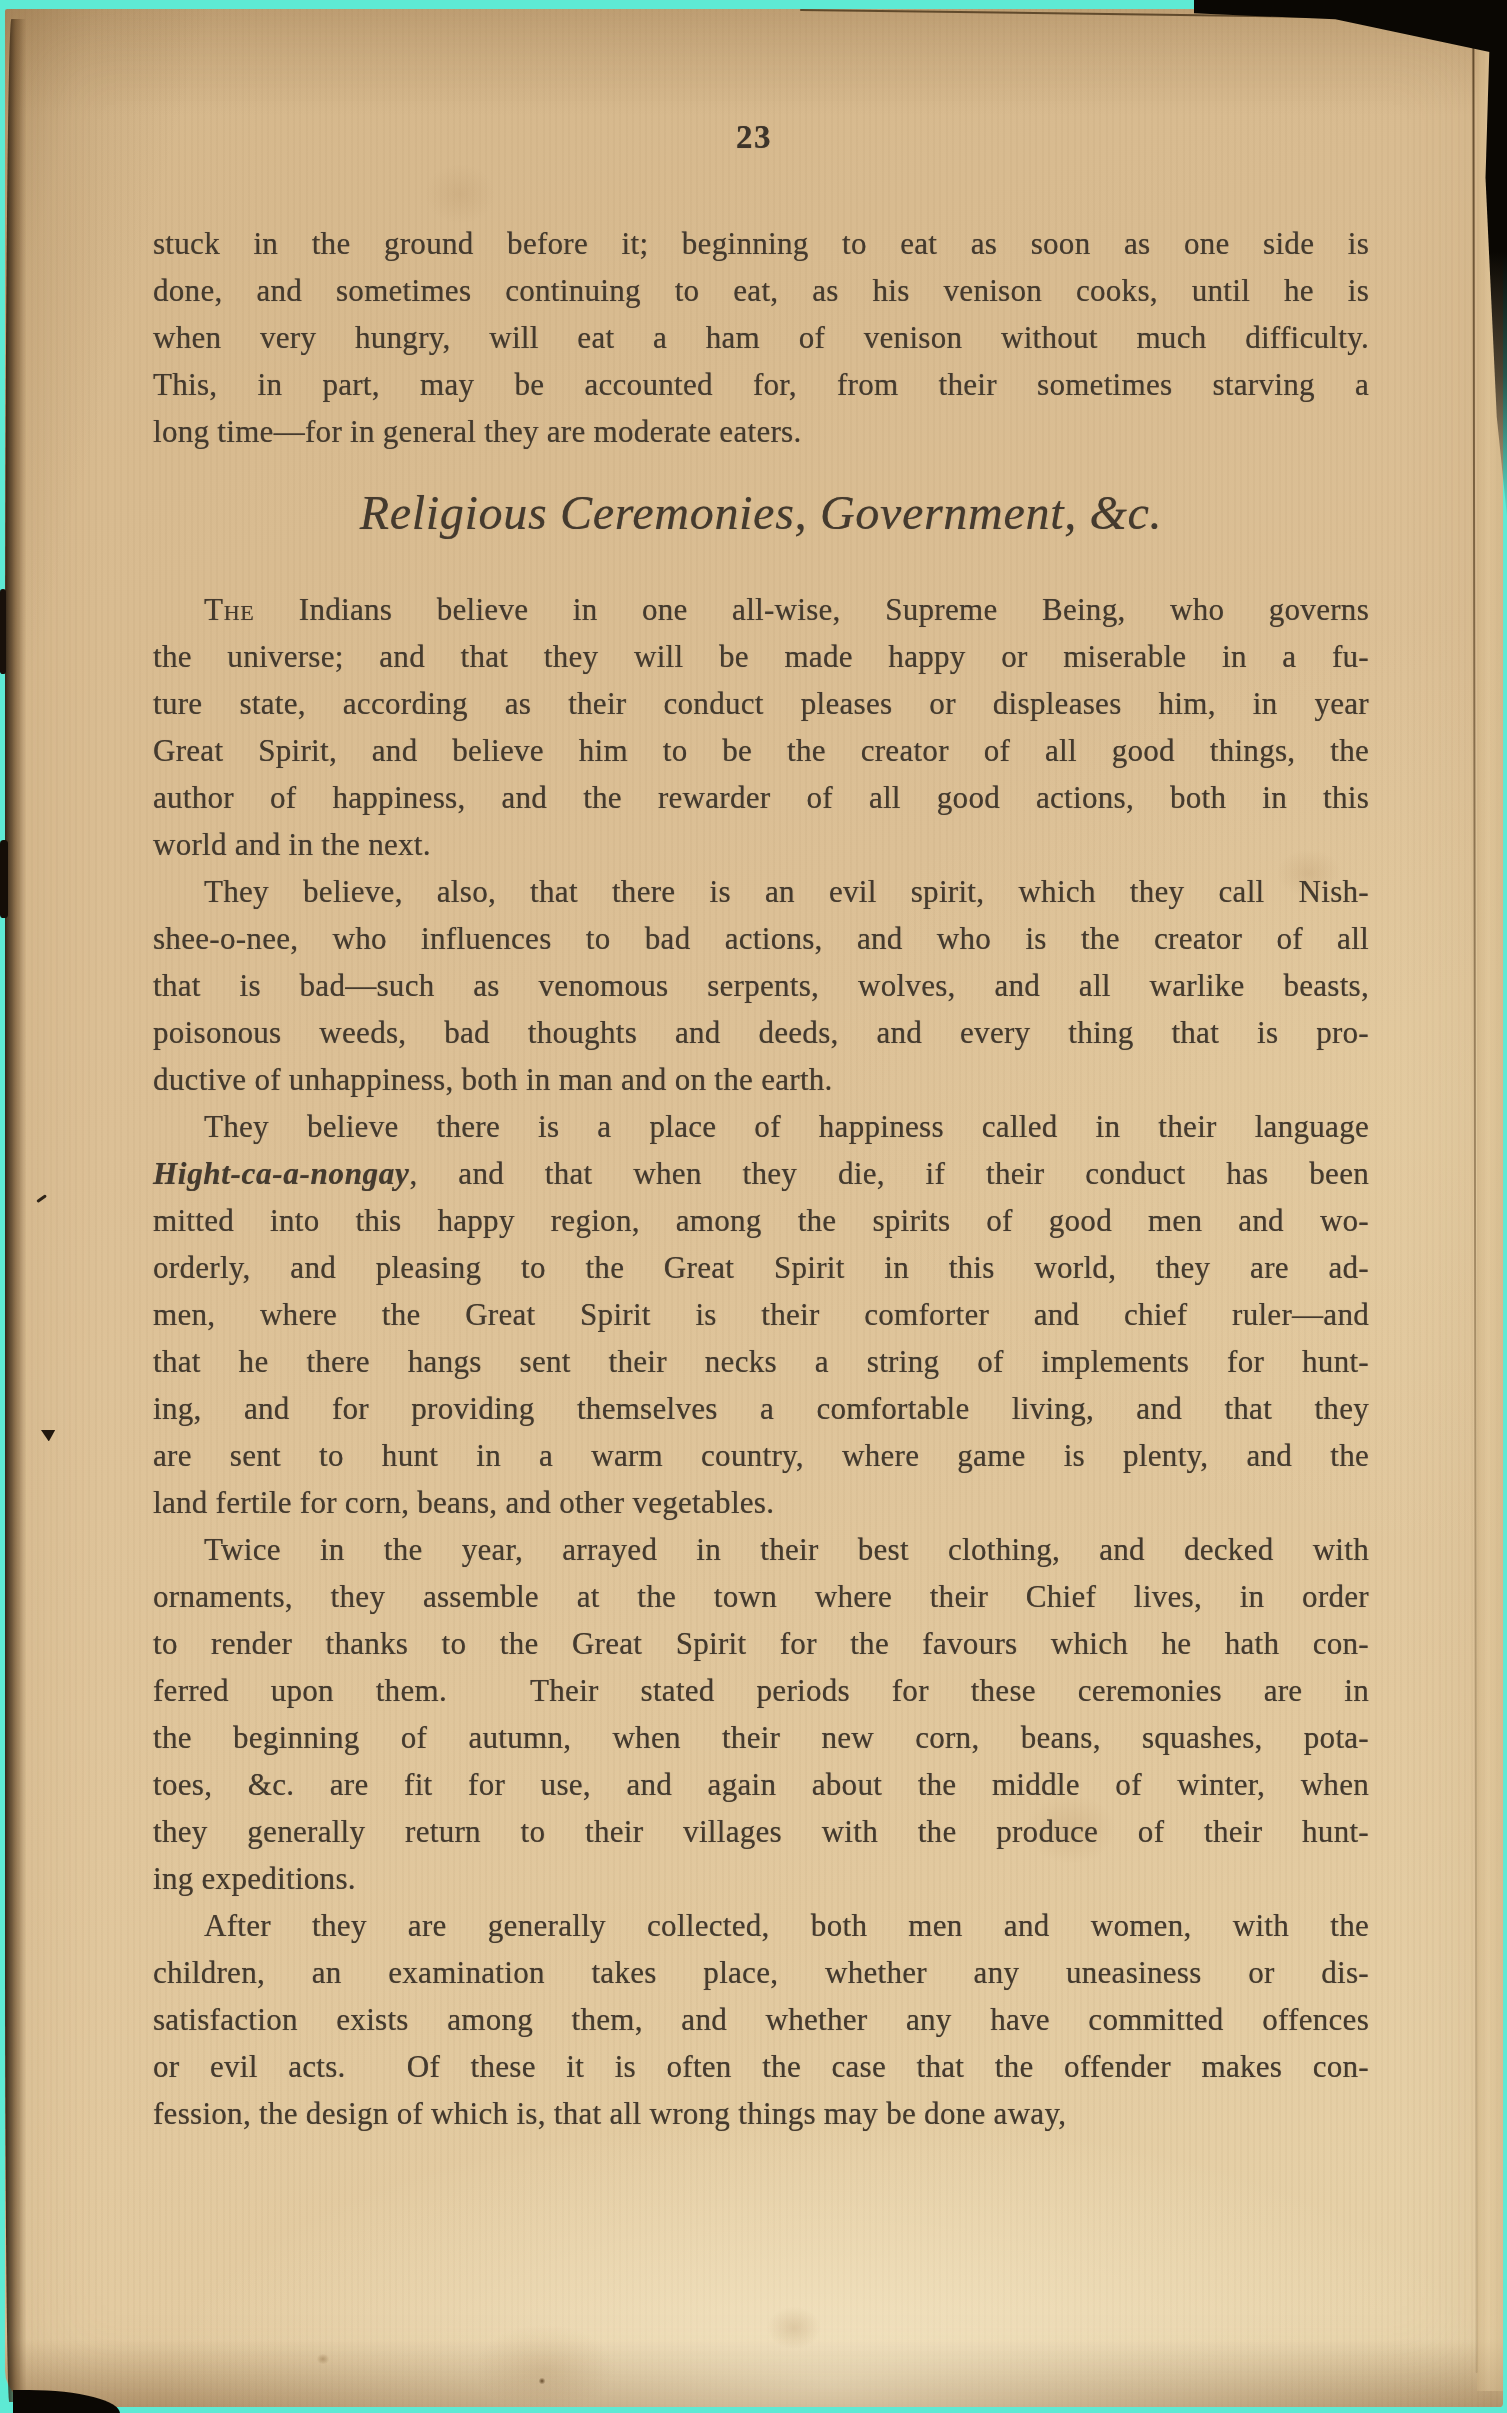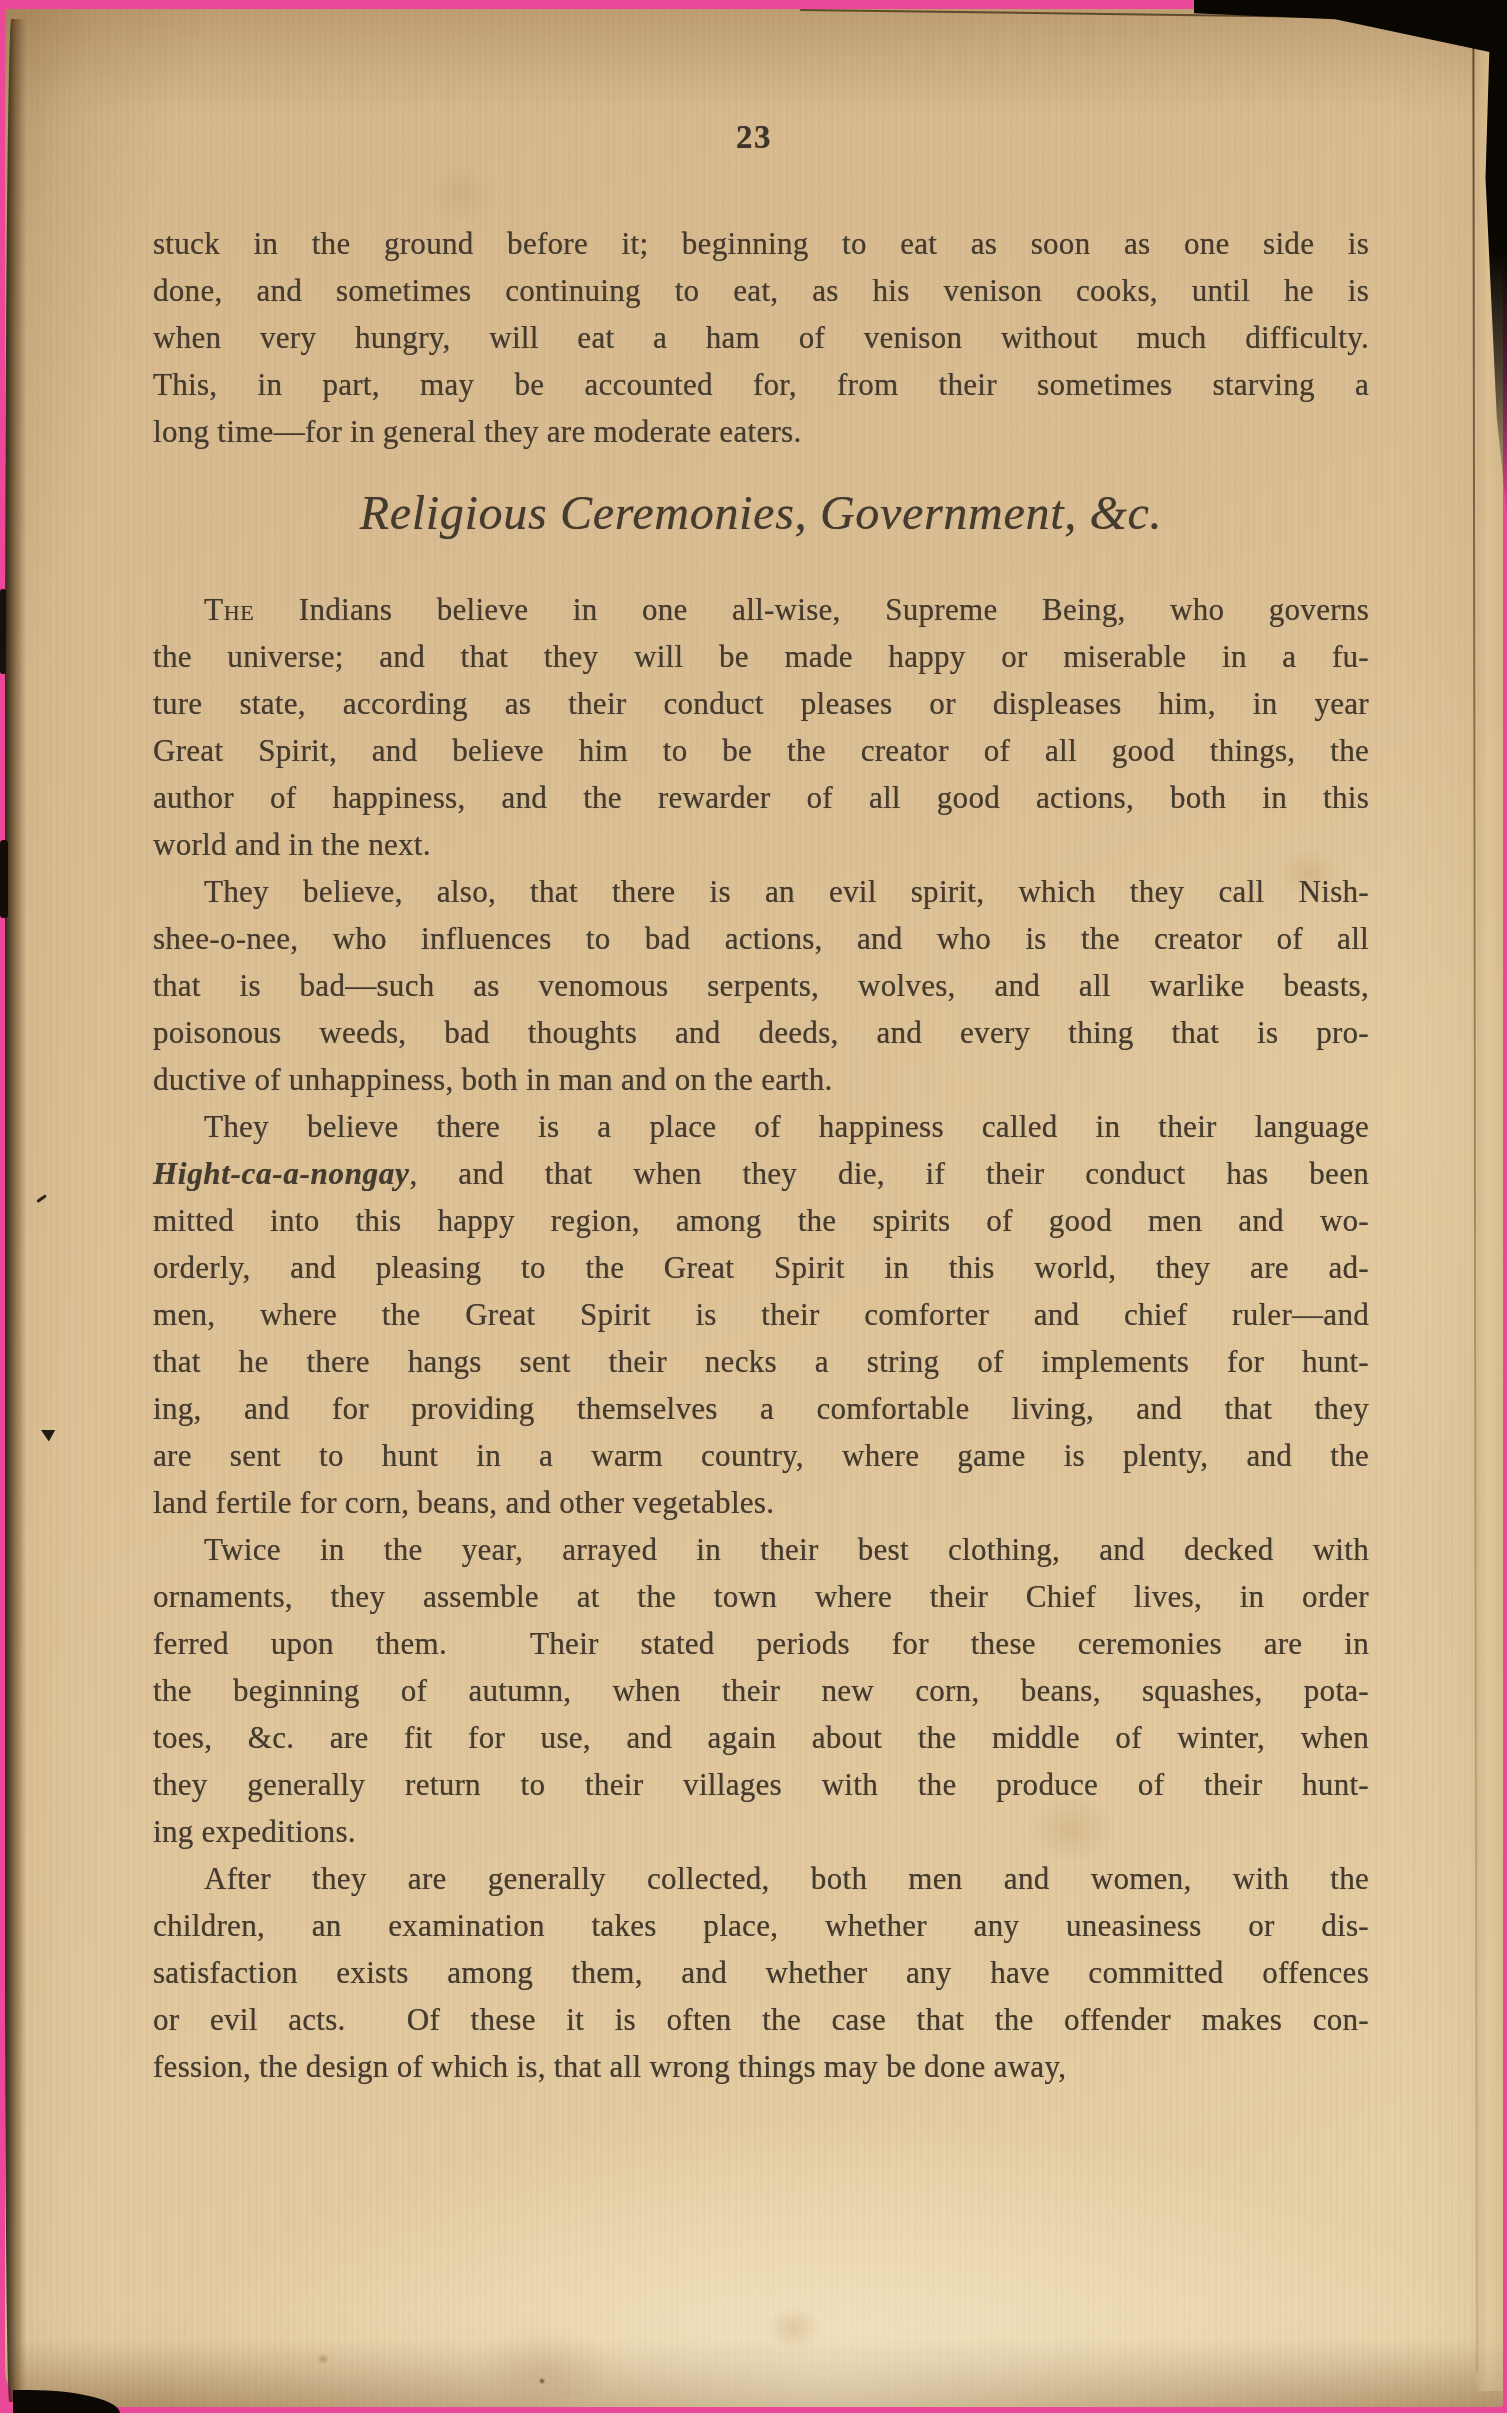--- a/index.html
+++ b/index.html
@@ -1,16 +1,16 @@
 <!DOCTYPE html>
 <html style="font-size:11.4px"><head>
 <meta charset="utf-8">
 <style>
   html,body{margin:0;padding:0;background:#ffffff;}
-  #canvas{position:relative;width:1508px;height:2413px;background:#ec4899;overflow:hidden;
+  #canvas{position:relative;width:1508px;height:2413px;background:#5eead4;overflow:hidden;
           font-family:"Liberation Serif","DejaVu Serif",serif;}
 
   
   #paper{position:absolute;left:5px;top:8.5px;width:1498px;height:2398px;
     border-radius:2.1px 33px 3.6px 41px / 2.1px 28.4px 3.6px 36px;
     background-image:
       radial-gradient(100px 64px at 540px 2360px, rgba(150,110,65,.16), transparent 70%),
       radial-gradient(64px 50px at 1066px 1820px, rgba(150,108,60,.15), transparent 70%),
       radial-gradient(50px 43px at 455px 185px, rgba(150,110,65,.13), transparent 70%),
       radial-gradient(4.3px 4.3px at 537px 2372px, rgba(70,45,20,.85), transparent 80%),
@@ -124,20 +124,21 @@
       <div class="ln">men, where the Great Spirit is their comforter and chief ruler—and</div>
       <div class="ln">that he there hangs sent their necks a string of implements for hunt-</div>
       <div class="ln">ing, and for providing themselves a comfortable living, and that they</div>
       <div class="ln">are sent to hunt in a warm country, where game is plenty, and the</div>
       <div class="ln last">land fertile for corn, beans, and other vegetables.</div>
     </div>
 
     <div>
       <div class="ln ind">Twice in the year, arrayed in their best clothing, and decked with</div>
       <div class="ln">ornaments, they assemble at the town where their Chief lives, in order</div>
+      <div class="ln">to render thanks to the Great Spirit for the favours which he hath con-</div>
       <div class="ln">ferred upon them.&nbsp; Their stated periods for these ceremonies are in</div>
       <div class="ln">the beginning of autumn, when their new corn, beans, squashes, pota-</div>
       <div class="ln">toes, &amp;c. are fit for use, and again about the middle of winter, when</div>
       <div class="ln">they generally return to their villages with the produce of their hunt-</div>
       <div class="ln last">ing expeditions.</div>
     </div>
 
     <div>
       <div class="ln ind">After they are generally collected, both men and women, with the</div>
       <div class="ln">children, an examination takes place, whether any uneasiness or dis-</div>

